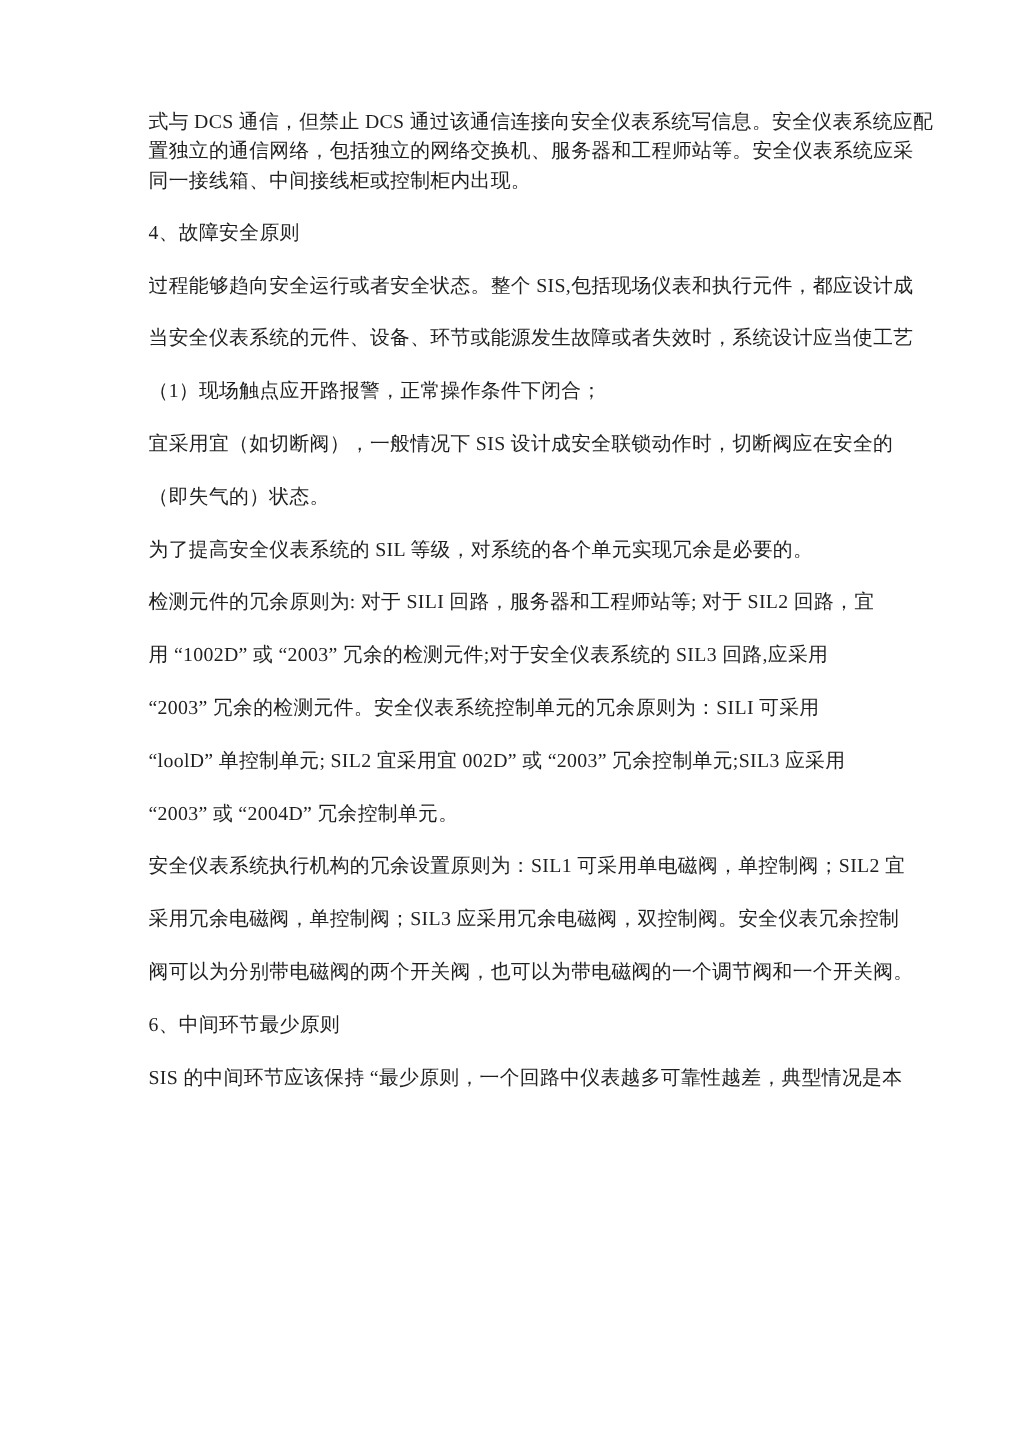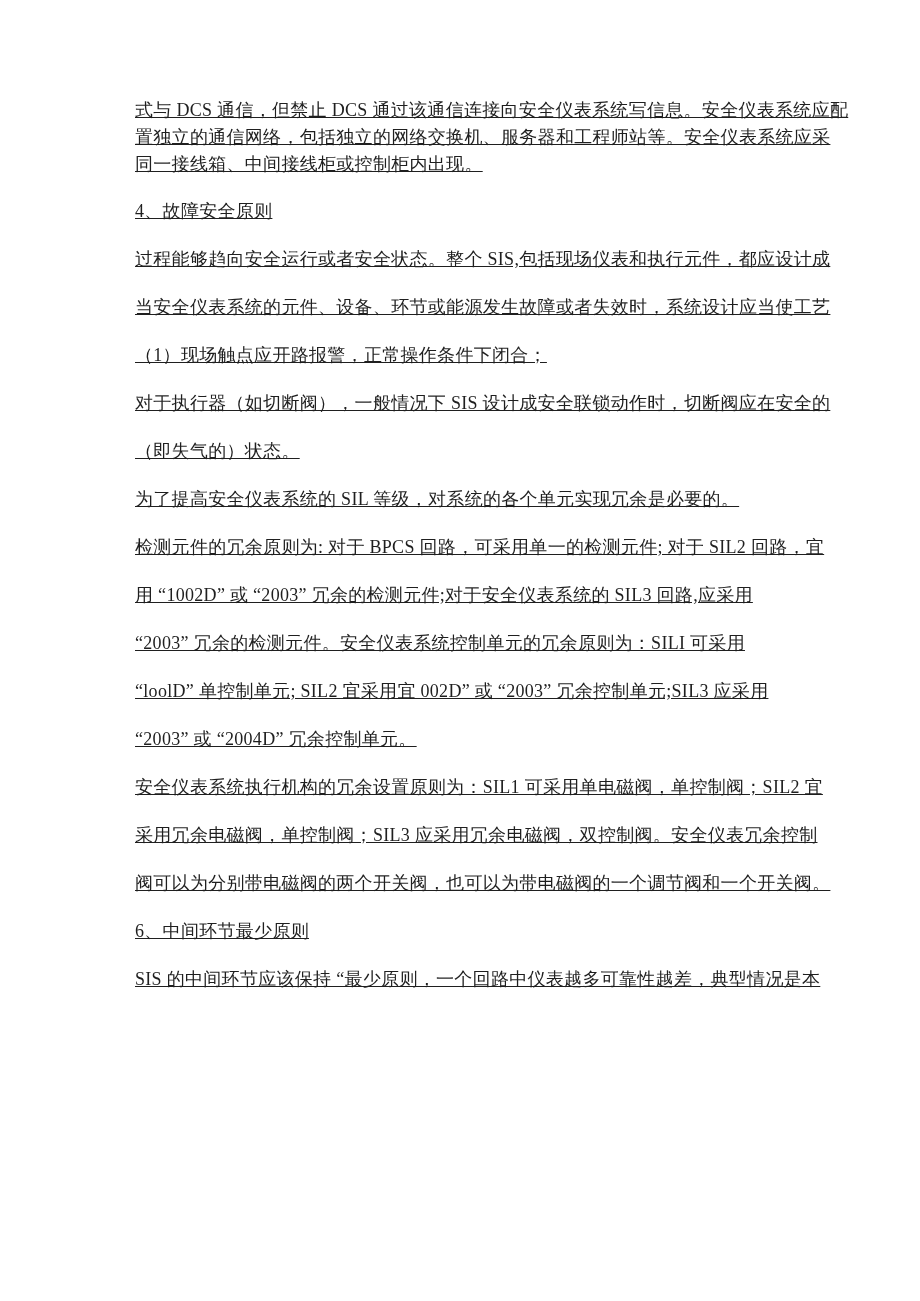--- a/index.html
+++ b/index.html
@@ -21,21 +21,20 @@
     left: 135px;
     top: 97px;
     width: 668px;
   }
   .block {
     font-size: 18px;
     letter-spacing: 0.3px;
   }
   .block .line {
     white-space: nowrap;
-    text-decoration: underline;
   }
   
   .block.tight .line {
     line-height: 27px;
   }
   .block.tight {
     margin-bottom: 9px;
   }
   
   .block.normal .line,
@@ -60,28 +59,28 @@
         <div class="line">4、故障安全原则</div>
       </div>
       <div class="block normal">
         <div class="line">过程能够趋向安全运行或者安全状态。整个 SIS,包括现场仪表和执行元件，都应设计成</div>
         <div class="line">当安全仪表系统的元件、设备、环节或能源发生故障或者失效时，系统设计应当使工艺</div>
       </div>
       <div class="block normal">
         <div class="line">（1）现场触点应开路报警，正常操作条件下闭合；</div>
       </div>
       <div class="block normal">
-        <div class="line">对于执行器（如切断阀），一般情况下 SIS 设计成安全联锁动作时，切断阀应在安全的</div>
+        <div class="line">宜采用宜（如切断阀），一般情况下 SIS 设计成安全联锁动作时，切断阀应在安全的</div>
         <div class="line">（即失气的）状态。</div>
       </div>
       <div class="block normal">
         <div class="line">为了提高安全仪表系统的 SIL 等级，对系统的各个单元实现冗余是必要的。</div>
       </div>
       <div class="block normal">
-        <div class="line">检测元件的冗余原则为: 对于 BPCS 回路，可采用单一的检测元件; 对于 SIL2 回路，宜</div>
+        <div class="line">检测元件的冗余原则为: 对于 SILI 回路，服务器和工程师站等; 对于 SIL2 回路，宜</div>
         <div class="line">用 “1002D” 或 “2003” 冗余的检测元件;对于安全仪表系统的 SIL3 回路,应采用</div>
         <div class="line">“2003” 冗余的检测元件。安全仪表系统控制单元的冗余原则为：SILI 可采用</div>
         <div class="line">“loolD” 单控制单元; SIL2 宜采用宜 002D” 或 “2003” 冗余控制单元;SIL3 应采用</div>
         <div class="line">“2003” 或 “2004D” 冗余控制单元。</div>
       </div>
       <div class="block normal">
         <div class="line">安全仪表系统执行机构的冗余设置原则为：SIL1 可采用单电磁阀，单控制阀；SIL2 宜</div>
         <div class="line">采用冗余电磁阀，单控制阀；SIL3 应采用冗余电磁阀，双控制阀。安全仪表冗余控制</div>
         <div class="line">阀可以为分别带电磁阀的两个开关阀，也可以为带电磁阀的一个调节阀和一个开关阀。</div>
       </div>

